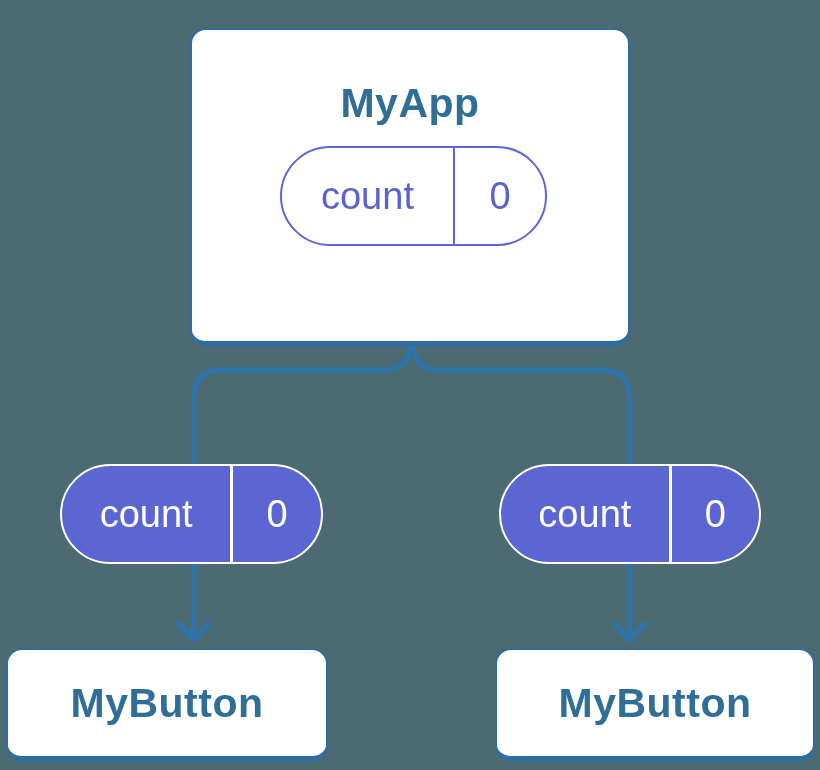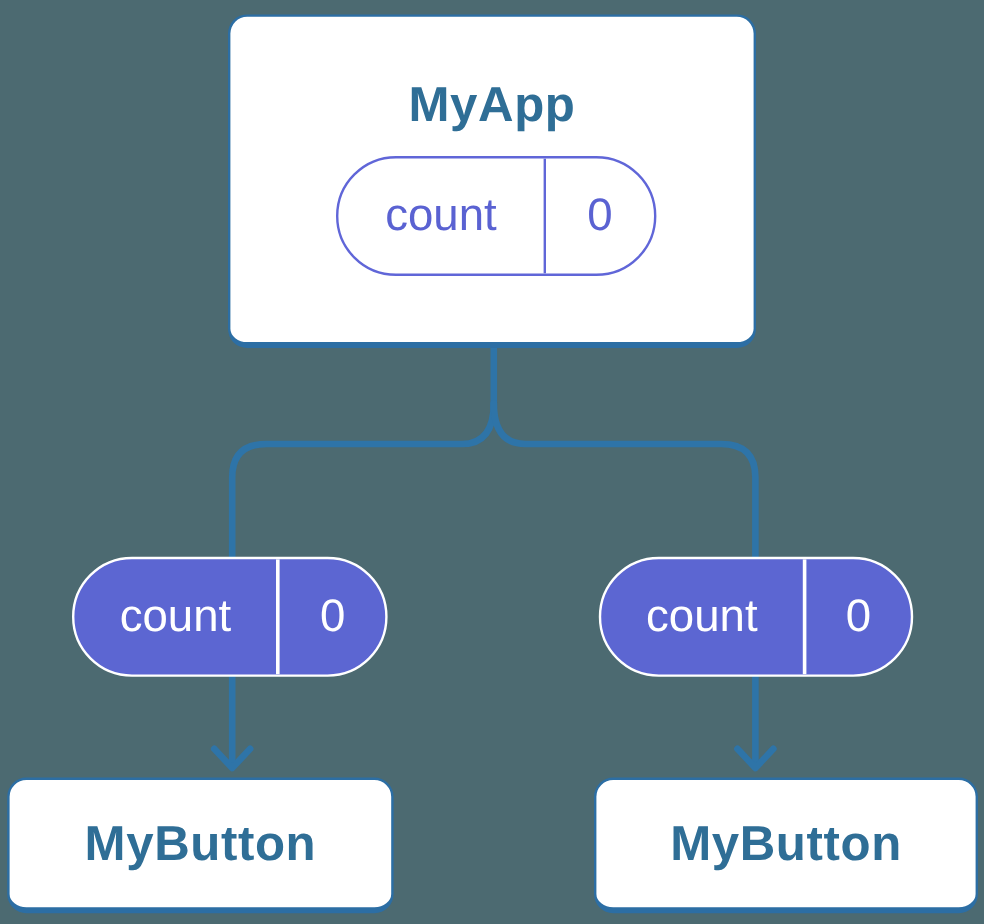--- a/index.html
+++ b/index.html
@@ -18,21 +18,21 @@
   }
   .card {
     position: absolute;
     z-index: 2;
     background: #FFFFFF;
     border: 2.5px solid #2C6EA4;
     border-bottom-width: 5px;
     border-radius: 16px;
     box-sizing: border-box;
   }
-  .card-root { left: 190px; top: 12px; width: 440px; height: 278px; }
+  .card-root { left: 190px; top: 28px; width: 440px; height: 318px; }
   .card-leaf-left  { left: 6px;   top: 648px; width: 322px; height: 113px; display: flex; align-items: center; justify-content: center; }
   .card-leaf-right { left: 495px; top: 648px; width: 320px; height: 113px; display: flex; align-items: center; justify-content: center; }
   .node-title {
     color: #2F6E96;
     font-size: 41px;
     font-weight: 700;
     letter-spacing: 0.5px;
     text-align: center;
   }
   .card-root .node-title {

